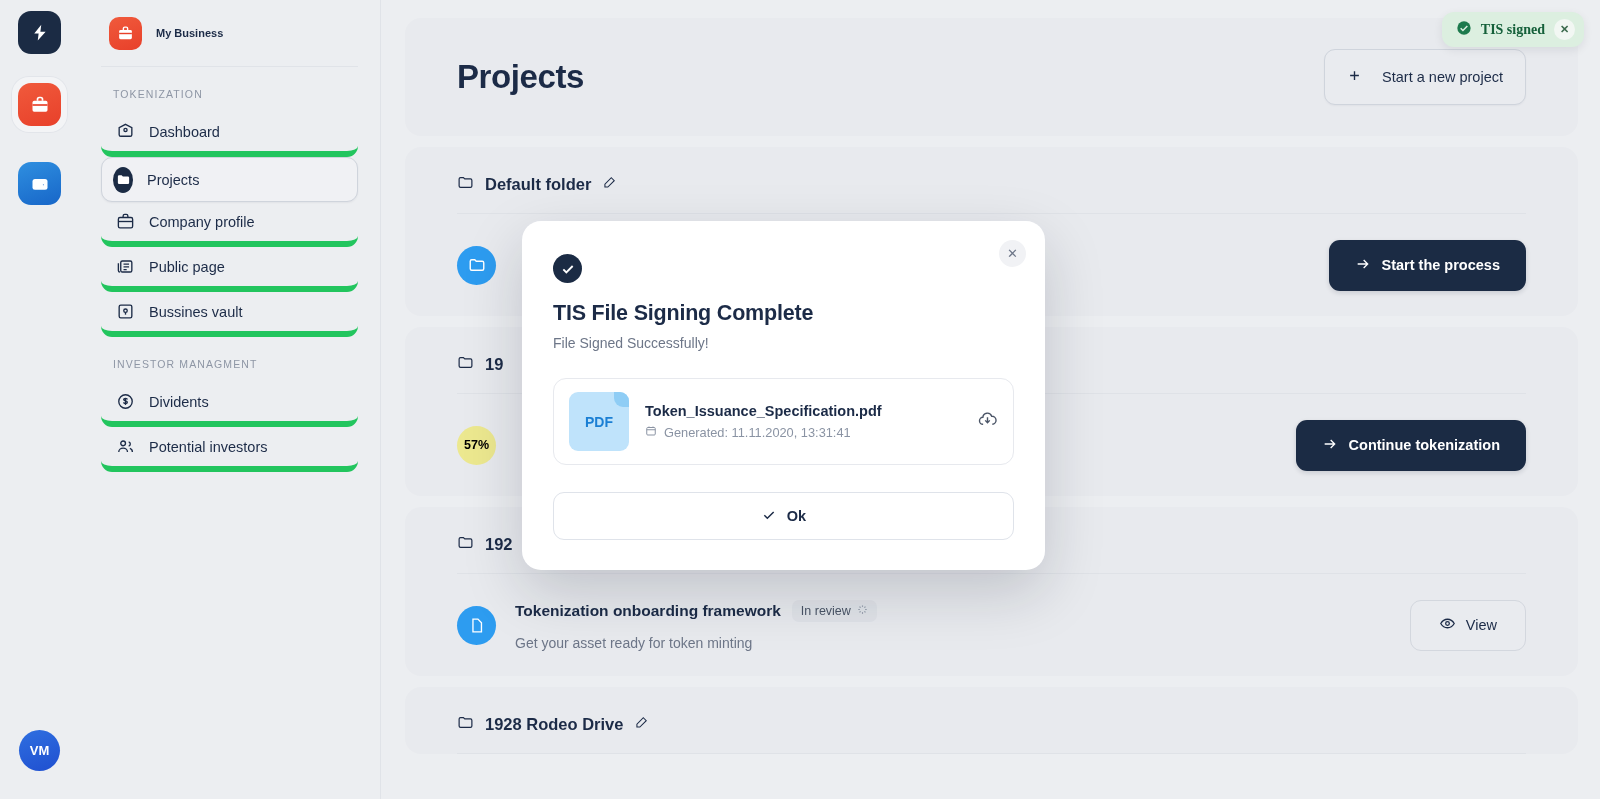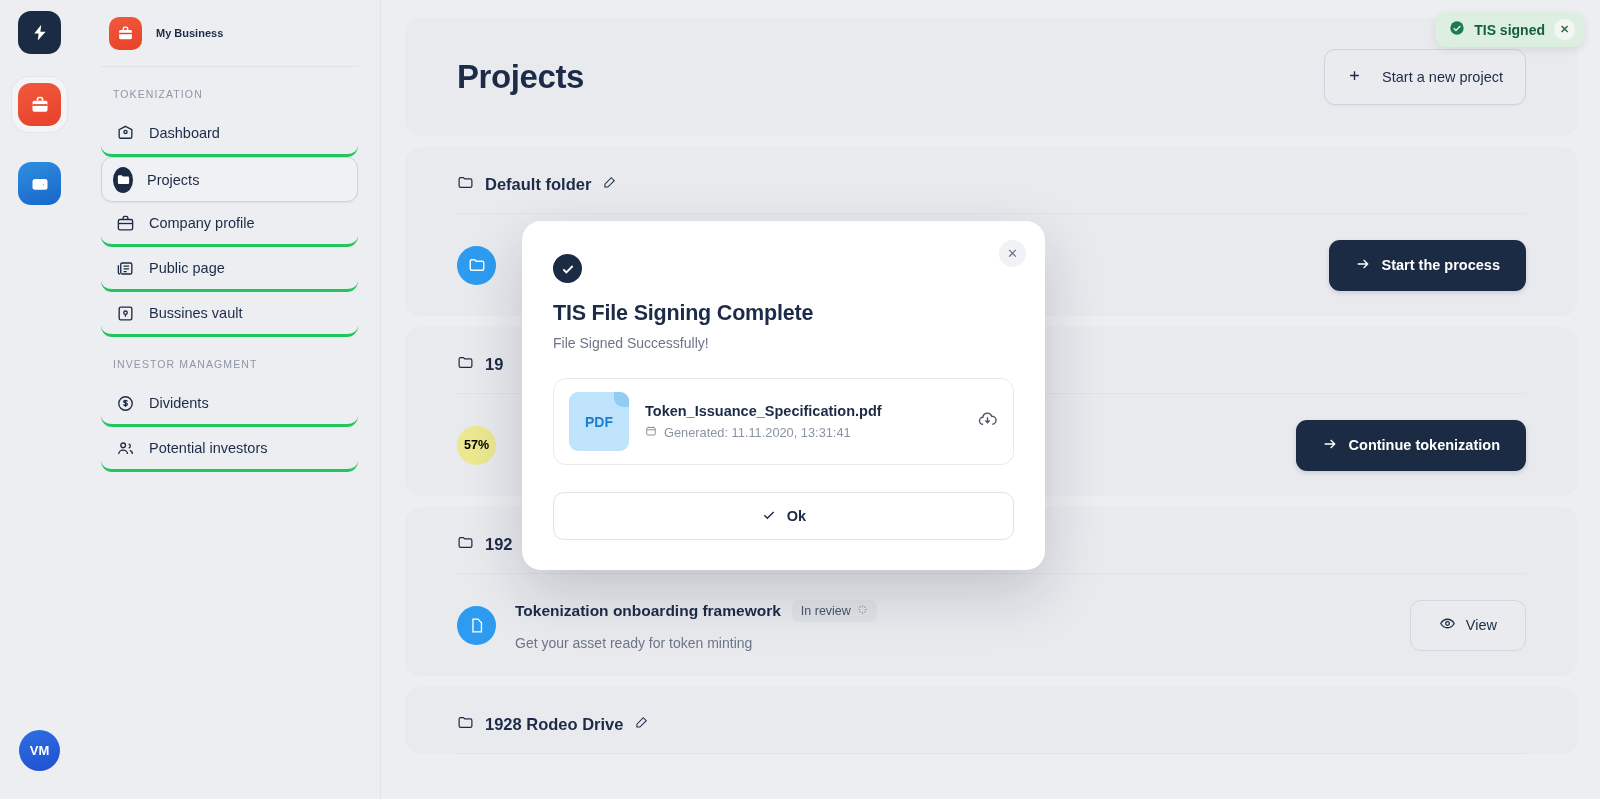--- a/index.html
+++ b/index.html
@@ -60,21 +60,21 @@
   }
   .biz-name { font-size: 11px; font-weight: bold; color: #1c2b47; }
   .side-divider { height: 1px; background: #e0e3e8; margin: 0 0 0 0; }
   .side-group-title {
     font-size: 10.5px; letter-spacing: 1.1px; color: #8e96a5;
     padding: 21px 0 12px 12px; font-weight: normal;
   }
   .nav-item {
     display: flex; align-items: center; gap: 14px;
     height: 45px; padding: 0 14px; border-radius: 11px;
-    border-bottom: 3px solid #22c55e;
+    border-bottom: 6px solid #22c55e;
     font-size: 14.5px; color: #1c2b47;
   }
   .nav-item:last-child { }
   .nav-item.active {
     background: #f0f1f4; border: 1px solid #cfd4dc;
     box-shadow: 0 1px 2px rgba(16,24,40,.05);
   }
   .nav-ico { width: 20px; height: 20px; display:flex; align-items:center; justify-content:center; flex:0 0 20px;}
   .nav-ico.filled {
     width: 26px; height: 26px; border-radius: 50%; background: #1b2b44;
@@ -173,20 +173,21 @@
   }
 
   
   .toast {
     position: absolute; right: 16px; top: 12px;
     background: #dcefe0; border-radius: 12px;
     height: 35px; padding: 0 9px 0 14px;
     display: flex; align-items: center; gap: 9px;
     font-size: 14px; font-weight: bold; color: #15603a;
     box-shadow: 0 3px 10px rgba(16,24,40,.08);
+    font-family: Liberation Serif, serif;
   }
   .toast-x {
     width: 21px; height: 21px; border-radius: 50%; background: #f2f7f3;
     display: flex; align-items: center; justify-content: center;
     font-size: 11px; color: #3c6b4e;
   }
 </style>
 </head>
 <body>
 

